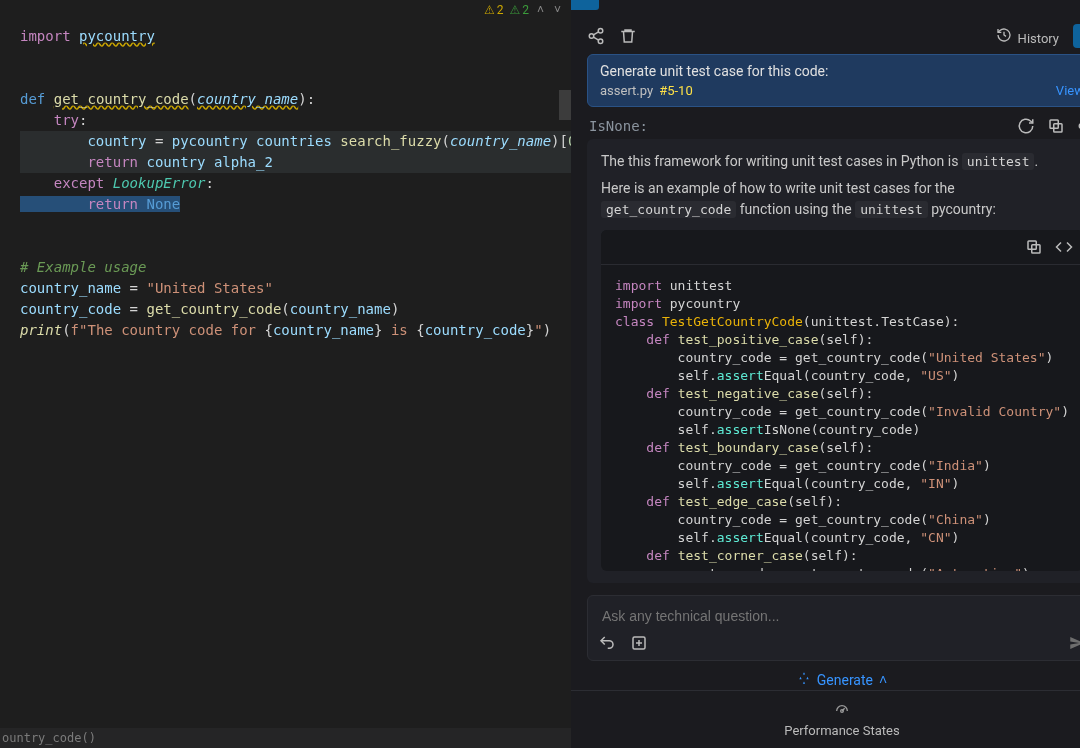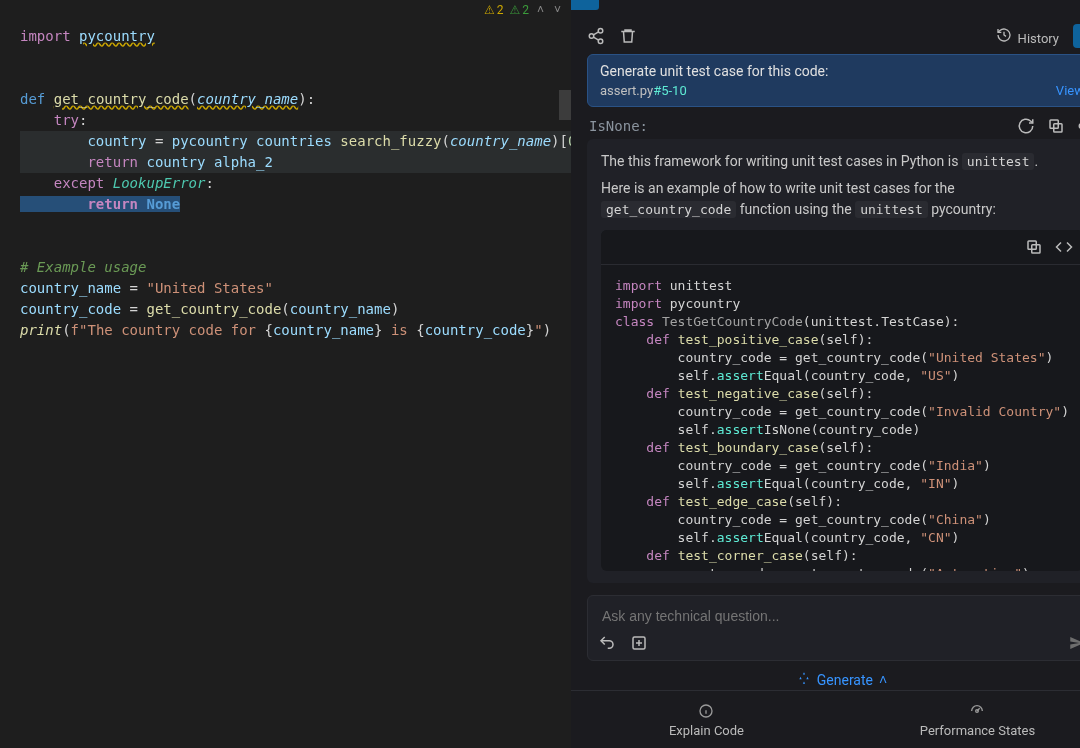--- a/index.html
+++ b/index.html
@@ -14,50 +14,50 @@
 .line { display:block; min-height:21px; }
 .tok-kw { color:#c586c0; }
 .tok-def { color:#569cd6; }
 .tok-fn { color:#dcdcaa; }
 .tok-str { color:#ce9178; }
 .tok-num { color:#b5cea8; }
 .tok-id { color:#9cdcfe; }
 .tok-ty { color:#4ec9b0; }
 .tok-cm { color:#6a9955; font-style:italic; }
 .tok-pr { color:#d4d4d4; }
-.sel-hl { background:#264f78;font-weight:bold; }
+.sel-hl { background:#264f78; }
 .minimap-scroll { position:absolute; right:0; top:90px; width:12px; height:30px; background:#595959; opacity:.5;}
 .statusbar-hint { position:absolute; bottom:0; left:0; right:0; height:20px; background:#252526; color:#7b7b7b; font-size:12px; padding-left:2px; display:flex; align-items:center; font-family:monospace;}
 
 
 .panel { flex:1; background:#1b1b1f; display:flex; flex-direction:column; position:relative; }
 .panel-top-tabs { height:14px; background:#1b1b1f; display:flex; }
 .active-tab-sliver{ width:28px; height:10px; background:#0e639c; border-radius:0 0 3px 0;}
 .panel-header { display:flex; align-items:center; padding:10px 16px 6px; gap:14px; }
 .icon-btn { width:18px; height:18px; cursor:pointer; color:#bbbbbb; display:flex; align-items:center; justify-content:center; }
 .icon-btn svg { width:18px; height:18px; }
 .spacer { flex:1; }
 .history-group { display:flex; align-items:flex-end; gap:6px; color:#bbbbbb; font-size:13px;}
 .add-btn { width:24px; height:24px; background:#0e639c; color:#fff; border-radius:4px; display:flex; align-items:center; justify-content:center; font-size:18px; font-weight:bold; cursor:pointer;}
 .prompt-card { margin:0 16px; background:#1f3a5f; border:1px solid #2a5285; border-radius:6px; padding:8px 12px; }
 .prompt-instruction { color:#e0e0e0; font-size:14px; margin-bottom:4px;}
 .file-ref { display:flex; align-items:center; font-size:13px; }
 .file-ref .fname { color:#c0c0c0; }
-.file-ref .lines { color:#5eead4; margin-left:0;}
+.file-ref .lines { color:#fde047; margin-left:6px;}
 .file-ref .view-link { margin-left:auto; color:#3794ff; cursor:pointer; }
 
 .answer-label { margin:10px 18px 4px; font-size:14px; color:#8b949e; font-family:monospace; display:flex; align-items:center;}
 .answer-label .right-icons { margin-left:auto; display:flex; gap:12px;}
 .answer-body { margin:0 16px; background:#202127; border-radius:6px; padding:12px 14px; font-size:14px; color:#c9c9c9; flex:1; overflow:auto; display:flex; flex-direction:column; max-height: 460px;}
 .answer-body p { line-height:1.5; }
 .answer-body code.inline { background:#2a2b31; color:#d4d4d4; padding:1px 5px; border-radius:3px; font-family:monospace; font-size:13px;}
 .codeblock-wrap { margin-top:10px; background:#17181c; border-radius:6px; overflow:hidden; }
 .codeblock-toolbar { display:flex; justify-content:flex-end; gap:12px; padding:8px 10px; background:#17181c; border-bottom:1px solid #2a2b31;}
 .codeblock { padding:12px 14px; font-family:"Menlo","Consolas",monospace; font-size:13px; line-height:18px; color:#d4d4d4; white-space:pre; overflow-x:auto;}
-.codeblock .kw{color:#c586c0;} .codeblock .cls{color:#a3a3a3;} .codeblock .fn{color:#dcdcaa;} .codeblock .str{color:#ce9178;} .codeblock .as{color:#5eead4;}
+.codeblock .kw{color:#c586c0;} .codeblock .cls{color:#eab308;} .codeblock .fn{color:#dcdcaa;} .codeblock .str{color:#ce9178;} .codeblock .as{color:#5eead4;}
 
 .ask-box { margin:12px 16px 8px; background:#202127; border:1px solid #2c2d33; border-radius:6px; display:flex; flex-direction:column; }
 .ask-input { background:transparent; border:none; outline:none; color:#7a7a7a; font-size:14px; padding:12px 14px 4px; }
 .ask-toolbar { display:flex; align-items:center; padding:6px 10px 8px; gap:14px; }
 .ask-toolbar .send { margin-left:auto; color:#6e6e6e;}
 .templates-row { display:flex; justify-content:center; align-items:center; gap:6px; color:#3794ff; font-size:14px; padding:2px 0 2px; cursor:pointer;}
 .bottom-actions { display:flex; border-top:1px solid #2c2d33; }
 .bottom-actions .action { flex:1; text-align:center; padding:12px 0 10px; font-size:13px; color:#bbbbbb; cursor:pointer;}
 .bottom-actions .action .ic { display:block; margin:0 auto 4px; width:16px; height:16px; color:#9a9a9a;}
 </style>
@@ -72,20 +72,23 @@
     </span>
     <span class="warn" style="color:#3b9c3b">
       <span>⚠</span>
       <span>2</span>
     </span>
     <span class="chev">˄</span>
     <span class="chev">˅</span>
   </div>
   <pre class="code" id="editor-code"><span class="line"><span class="tok-kw" style="">import</span> <span class="tok-id" style="text-decoration:underline wavy #cca700;">pycountry</span></span><span class="line"></span><span class="line"></span><span class="line"><span class="tok-def" style="">def</span> <span class="tok-fn" style="text-decoration:underline wavy #cca700;">get_country_code</span><span class="tok-pr" style="">(</span><span class="tok-id" style="text-decoration:underline wavy #cca700;font-style:italic;">country_name</span><span class="tok-pr" style="">)</span><span class="tok-pr" style="">:</span></span><span class="line">    <span class="tok-kw" style="">try</span><span class="tok-pr" style="">:</span></span><span class="line" style="background: rgb(42, 45, 46);">        <span class="tok-id" style="">country</span><span class="tok-pr" style=""> = </span><span class="tok-id" style="">pycountry</span><span class="tok-pr" style=""> </span><span class="tok-id" style="">countries</span><span class="tok-pr" style=""> </span><span class="tok-fn" style="">search_fuzzy</span><span class="tok-pr" style="">(</span><span class="tok-id" style="font-style:italic;">country_name</span><span class="tok-pr" style="">)[</span><span class="tok-num" style="">0</span><span class="tok-pr" style="">]</span></span><span class="line" style="background: rgb(42, 45, 46);">        <span class="tok-kw" style="">return</span> <span class="tok-id" style="">country</span> <span class="tok-id" style="">alpha_2</span></span><span class="line">    <span class="tok-kw" style="">except</span> <span class="tok-ty" style="font-style:italic;">LookupError</span><span class="tok-pr" style="">:</span></span><span class="line"><span class="sel-hl">        <span class="tok-kw" style="">return</span> <span class="tok-def" style="">None</span></span></span><span class="line"></span><span class="line"></span><span class="line"><span class="tok-cm" style=""># Example usage</span></span><span class="line"><span class="tok-id" style="">country_name</span><span class="tok-pr" style=""> = </span><span class="tok-str" style="">"United States"</span></span><span class="line"><span class="tok-id" style="">country_code</span><span class="tok-pr" style=""> = </span><span class="tok-fn" style="">get_country_code</span><span class="tok-pr" style="">(</span><span class="tok-id" style="">country_name</span><span class="tok-pr" style="">)</span></span><span class="line"><span class="tok-fn" style="font-style:italic;">print</span><span class="tok-pr" style="">(</span><span class="tok-str" style="">f"The country code for </span><span class="tok-pr" style="">{</span><span class="tok-id" style="">country_name</span><span class="tok-pr" style="">}</span><span class="tok-str" style=""> is </span><span class="tok-pr" style="">{</span><span class="tok-id" style="">country_code</span><span class="tok-pr" style="">}</span><span class="tok-str" style="">"</span><span class="tok-pr" style="">)</span></span></pre>
   <div class="minimap-scroll"></div>
+  <div class="statusbar-hint">
+      <span>ountry_code()</span>
+    </div>
 </div>
 
 <div class="panel">
   <div class="panel-top-tabs">
     <div class="active-tab-sliver"></div>
   </div>
 
   <div class="panel-header">
     <div class="icon-btn">
       <svg viewBox="0 0 24 24" fill="none" stroke="currentColor" stroke-width="2">
@@ -203,27 +206,20 @@
     <span><svg width="14" height="14" viewBox="0 0 24 24" fill="currentColor">
           <path d="M12 2l2 4h-4zM6 10l2 4H4zM18 10l2 4h-4zM12 18l2 4h-4z"></path>
         </svg></span>
     <span>Generate</span>
     <span>˄</span>
   </div>
 
   <div class="bottom-actions">
     <div class="action">
       <span class="ic"><svg viewBox="0 0 24 24" fill="none" stroke="currentColor" stroke-width="2">
-            <circle cx="12" cy="12" r="9"></circle>
-            <path d="M12 8h.01M11 12h1v4"></path>
-          </svg></span>
-      <span>Explain Code</span>
-    </div>
-    <div class="action">
-      <span class="ic"><svg viewBox="0 0 24 24" fill="none" stroke="currentColor" stroke-width="2">
             <path d="M12 14a2 2 0 1 0 0-4 2 2 0 0 0 0 4z"></path>
             <path d="M12 4a8 8 0 0 1 8 8M4 12a8 8 0 0 1 8-8M12 12l4-4"></path>
           </svg></span>
       <span>Performance States</span>
     </div>
   </div>
 
 </div>
 
 </body></html>

